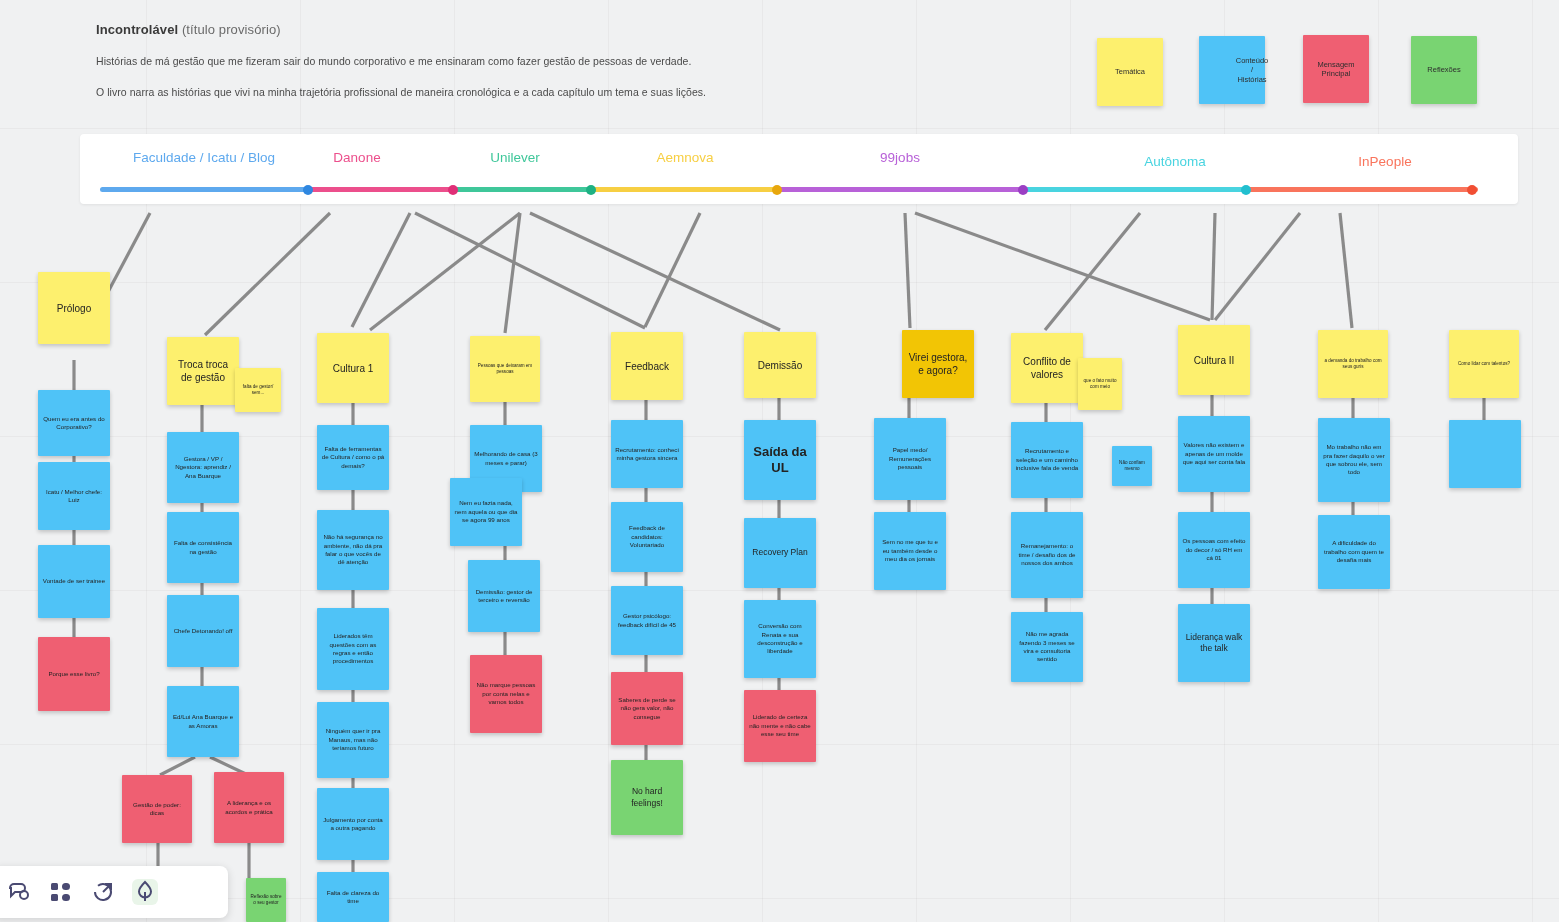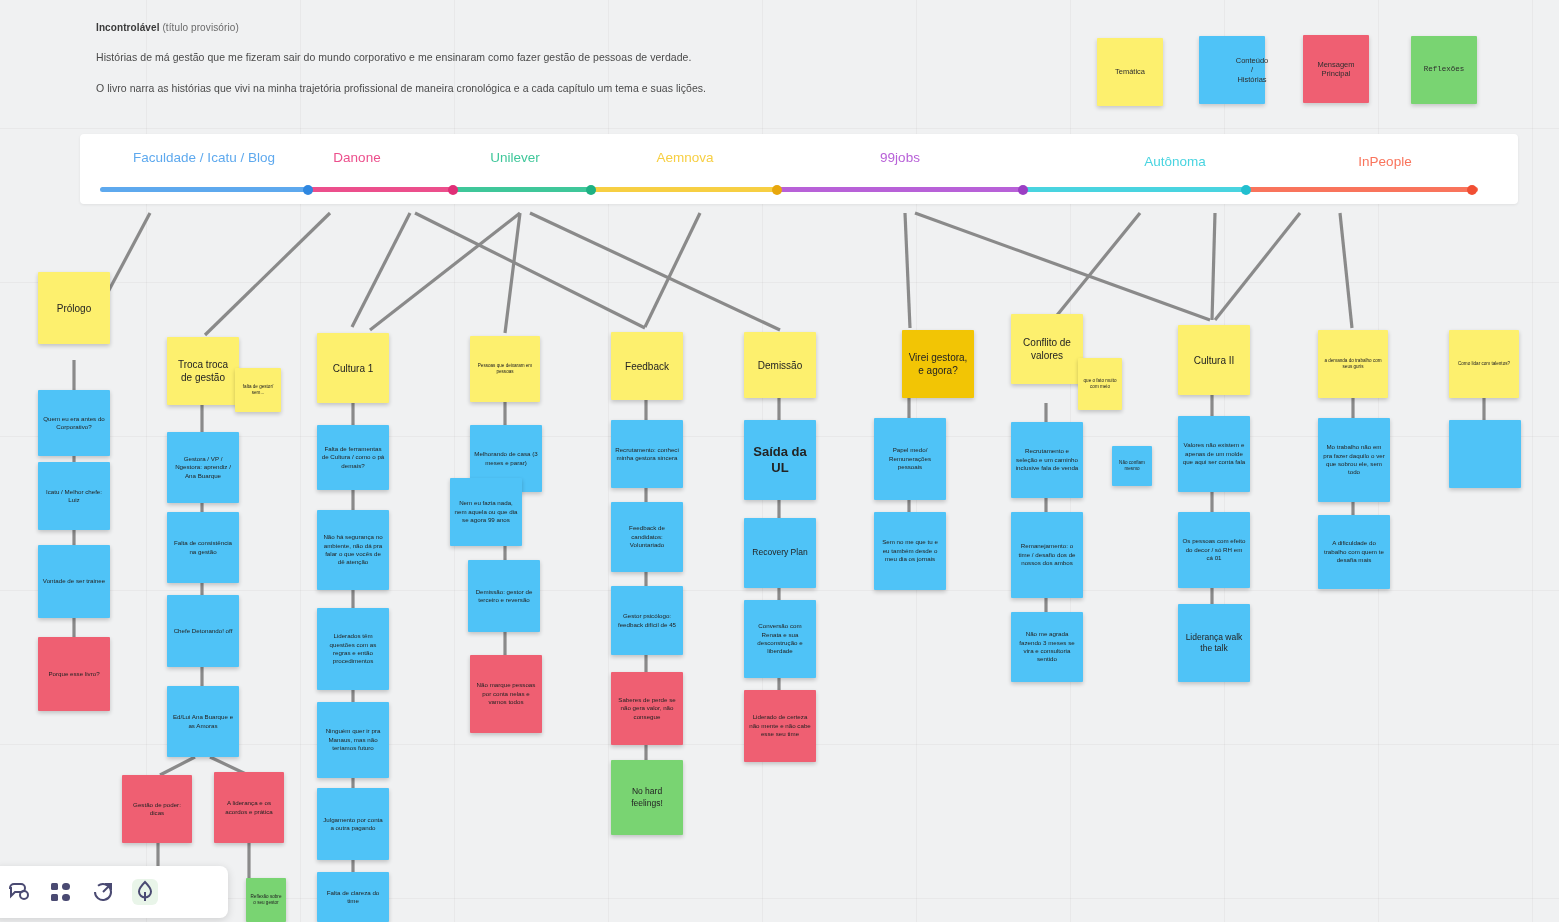--- a/index.html
+++ b/index.html
@@ -15,21 +15,21 @@
     background-color: #f0f1f2;
     background-image:
       linear-gradient(to right, rgba(0,0,0,0.035) 1px, transparent 1px),
       linear-gradient(to bottom, rgba(0,0,0,0.035) 1px, transparent 1px);
     background-size: 154px 154px;
     background-position: -8px -26px;
     filter: blur(0.35px);
   }
   
   #header { position: absolute; left: 96px; top: 22px; width: 830px; }
-  #header .h-title { font-size: 10px; color: #3a3a3a; margin-bottom: 18px; letter-spacing: .1px; }
+  #header .h-title { font-size: 13px; color: #3a3a3a; margin-bottom: 18px; letter-spacing: .1px; }
   #header .h-title b { font-weight: bold; }
   #header .h-title i { font-style: normal; color: #6a6a6a; }
   #header .h-line { font-size: 10.5px; color: #4a4a4a; margin-bottom: 19px; letter-spacing: .05px; }
 
   
   .legend-note {
     position: absolute; width: 66px; height: 68px;
     display: flex; align-items: center; justify-content: center;
     text-align: center; font-size: 7.5px; line-height: 1.25; color: #2e2e2e;
     padding: 4px; border-radius: 1px;
@@ -113,21 +113,21 @@
 
   <div class="legend-note n-yellow" style="left:1097px; top:38px;">
     <span>Temática</span>
   </div>
   <div class="legend-note n-blue" style="left:1199px; top:36px;">
     <span>Conteúdo / Histórias</span>
   </div>
   <div class="legend-note n-pink" style="left:1303px; top:35px;">
     <span>Mensagem Principal</span>
   </div>
-  <div class="legend-note n-green" style="left:1411px; top:36px;font-family:Liberation Mono, monospace;">
+  <div class="legend-note n-green" style="left:1411px; top:36px;">
     <span>Reflexões</span>
   </div>
 
   <div id="timeline">
     <div class="tl-label" style="left:124px; color:#5ea9ee;">Faculdade / Icatu / Blog</div>
     <div class="tl-label" style="left:277px; color:#ec4f8c;">Danone</div>
     <div class="tl-label" style="left:435px; color:#3fc79a;">Unilever</div>
     <div class="tl-label" style="left:605px; color:#f7cf43;">Aemnova</div>
     <div class="tl-label" style="left:820px; color:#b861d8;">99jobs</div>
     <div class="tl-label" style="left:1063px; top:20px; color:#49d4e0;margin-left:32px;">Autônoma</div>
@@ -250,21 +250,21 @@
   <div class="card c-yellow head" style="left:744px; top:332px; width:72px; height:66px;">Demissão</div>
   <div class="card c-blue big" style="left:744px; top:420px; width:72px; height:80px;">Saída da UL</div>
   <div class="card c-blue mid" style="left:744px; top:518px; width:72px; height:70px;">Recovery Plan</div>
   <div class="card c-blue body" style="left:744px; top:600px; width:72px; height:78px;">Conversão com Renata e sua desconstrução e liberdade</div>
   <div class="card c-pink body" style="left:744px; top:690px; width:72px; height:72px;">Liderado de certeza não mente e não cabe esse seu time</div>
 
   <div class="card c-gold head" style="left:902px; top:330px; width:72px; height:68px;">Virei gestora, e agora?</div>
   <div class="card c-blue body" style="left:874px; top:418px; width:72px; height:82px;">Papel medo/ Remunerações pessoais</div>
   <div class="card c-blue body" style="left:874px; top:512px; width:72px; height:78px;">Sem no me que tu e eu também desde o meu dia os jornais</div>
 
-  <div class="card c-yellow head" style="left:1011px; top:314px; width:72px; height:70px;">Conflito de valores</div>
+  <div class="card c-yellow head" style="left:1011px; top:333px; width:72px; height:70px;">Conflito de valores</div>
   <div class="card c-yellow tiny" style="left:1078px; top:358px; width:44px; height:52px;">que o fato muito com meio</div>
   <div class="card c-blue body" style="left:1011px; top:422px; width:72px; height:76px;">Recrutamento e seleção e um caminho inclusive fala de venda</div>
   <div class="card c-blue body" style="left:1011px; top:512px; width:72px; height:86px;">Remanejamento: o time / desafio dos de nossos dos ambos</div>
   <div class="card c-blue body" style="left:1011px; top:612px; width:72px; height:70px;">Não me agrada fazendo 3 meses se vira e consultoria sentido</div>
 
   <div class="card c-yellow head" style="left:1178px; top:325px; width:72px; height:70px;">Cultura II</div>
   <div class="card c-blue body" style="left:1178px; top:416px; width:72px; height:76px;">Valores não existem e apenas de um molde que aqui ser conta fala</div>
   <div class="card c-blue body" style="left:1178px; top:512px; width:72px; height:76px;">Os pessoas com efeito do decor / só RH em cá 01</div>
   <div class="card c-blue mid" style="left:1178px; top:604px; width:72px; height:78px;">Liderança walk the talk</div>
   <div class="card c-blue tiny" style="left:1112px; top:446px; width:40px; height:40px;">Não confiam mesmo</div>

